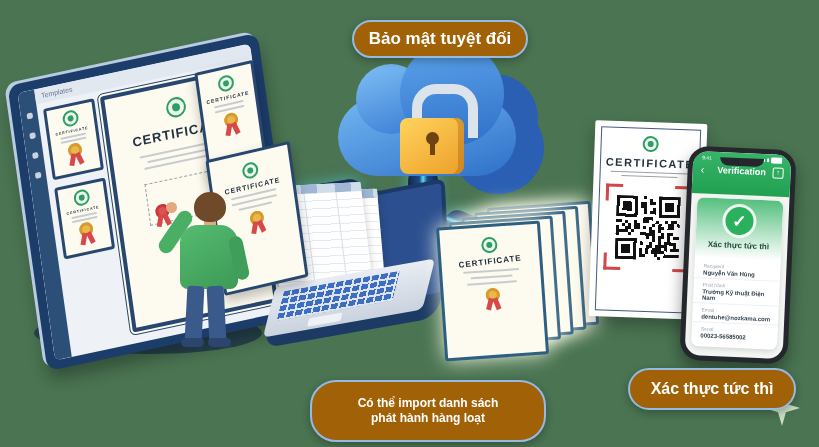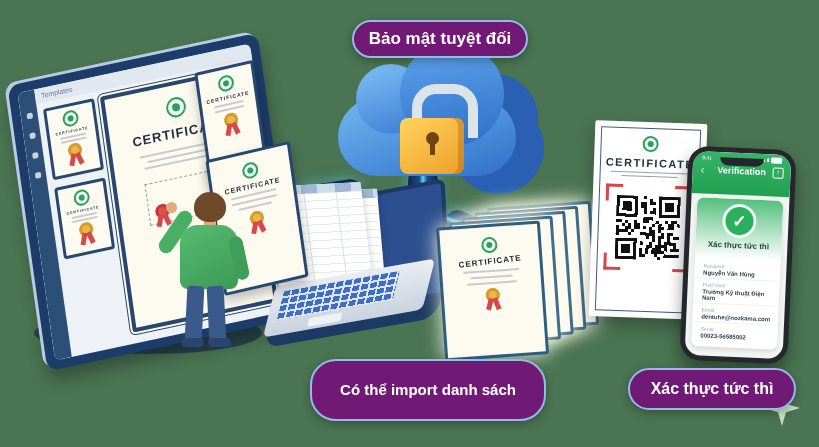--- a/index.html
+++ b/index.html
@@ -1,25 +1,25 @@
 <!DOCTYPE html>
 <html><head>
 <meta charset="utf-8">
 <style>
   html,body{margin:0;padding:0;background:#333;}
   .stage{position:relative;width:819px;height:447px;background:#4a7452;overflow:hidden;
          font-family:"Liberation Sans",sans-serif;}
   
-  .pill{position:absolute;background:#701a75;border:2px solid #93bbe6;border-radius:26px;
+  .pill{position:absolute;background:#a16207;border:2px solid #93bbe6;border-radius:26px;
         color:#fff;font-weight:bold;display:flex;flex-direction:column;align-items:center;
         justify-content:center;text-align:center;z-index:9;box-shadow:0 3px 8px rgba(0,0,0,.28);
         line-height:1.25;}
   .pill-security{left:352px;top:20px;width:172px;height:34px;font-size:17px;}
   .pill-design{left:54px;top:366px;width:156px;height:38px;font-size:16px;}
-  .pill-import{left:310px;top:359px;width:232px;height:58px;font-size:15px;text-align:right;}
+  .pill-import{left:310px;top:380px;width:232px;height:58px;font-size:12px;text-align:right;}
   .pill-verify{left:628px;top:368px;width:164px;height:38px;font-size:16px;}
   
   .pipe{position:absolute;border-radius:13px;z-index:1;
         background:linear-gradient(180deg,#132f58 8%,#1d4a86 38%,#56dbf4 50%,#1d4a86 64%,#0f2747 100%);
         box-shadow:0 0 14px rgba(86,219,244,.55);}
   .pipe-v{background:linear-gradient(90deg,#132f58 8%,#1d4a86 38%,#56dbf4 50%,#1d4a86 64%,#0f2747 100%);}
   .pipe1{left:408px;top:168px;width:30px;height:80px;}
   .pipe2{left:232px;top:230px;width:200px;height:26px;transform:rotate(-8deg);}
   .pipe3{left:446px;top:206px;width:218px;height:24px;transform:rotate(21deg);transform-origin:left center;}
   .pipe4{left:278px;top:184px;width:84px;height:22px;transform:rotate(-9deg);}
@@ -504,17 +504,18 @@
           </div>
         </div>
       </div>
       <div class="ph-notch"></div>
     </div>
   </div>
 
   <div class="pill pill-security">Bảo mật tuyệt đối</div>
   <div class="pill pill-import">
     <span>Có thể import danh sách</span>
+    <span>phát hành hàng loạt</span>
   </div>
   <div class="pill pill-verify">Xác thực tức thì</div>
 
   <div class="sparkle"></div>
 </div>
 
 </body></html>

